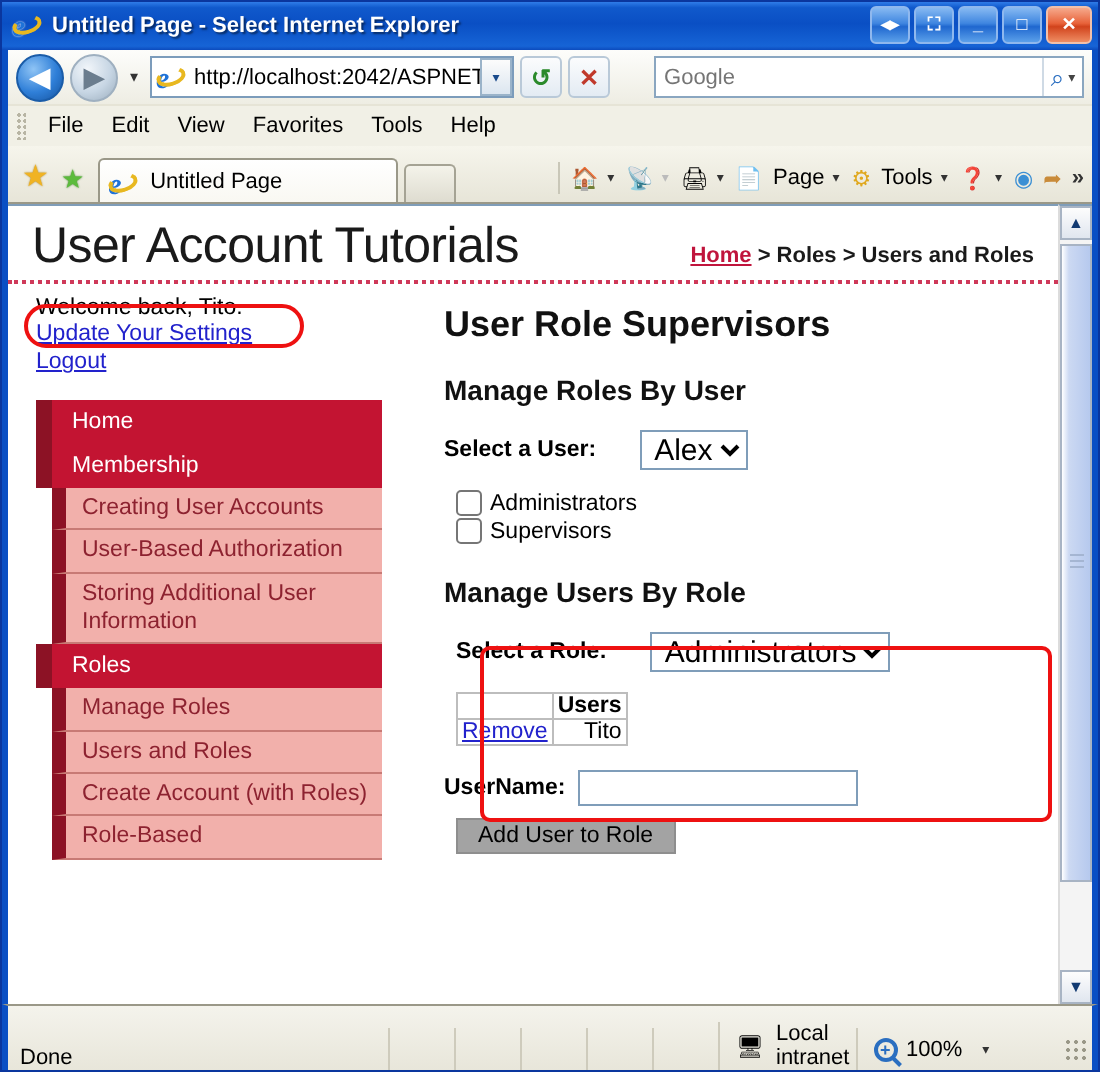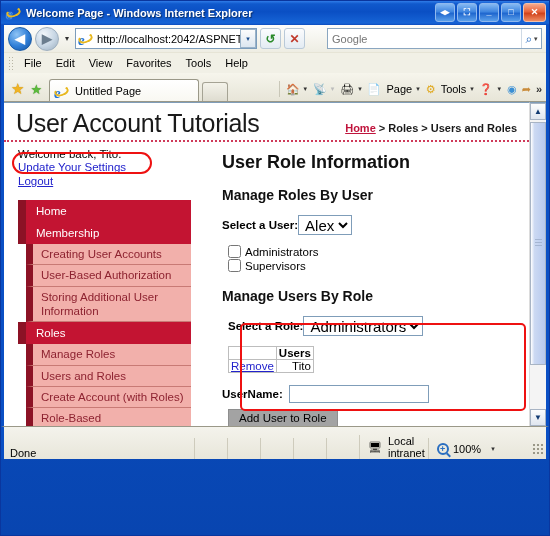--- a/index.html
+++ b/index.html
@@ -208,21 +208,21 @@
     padding-right: 4px;
   }
   .ticon { display:flex; align-items:center; font-size:11px; color:#000; padding: 0 2px;}
   .tarrow { font-size: 7px; color:#333; padding: 0 3px 0 1px;}
   .tsep { width:1px; height:16px; background:#c9c7b8; margin: 0 3px;}
   .chev { font-size: 11px; font-weight: bold; color:#333; margin-left:2px;}
 
   
   #viewport {
     position: relative;
-    height: 324px;
+    height: 400px;
     background: #ffffff;
     border-left: 3px solid #0a4fc4;
     border-right: 3px solid #0a4fc4;
     display: flex;
     overflow: hidden;
   }
   #page {
     flex: 1;
     position: relative;
     overflow: hidden;
@@ -293,21 +293,21 @@
   
   #rightcol { flex: 1; padding: 4px 10px 0 18px; position: relative; }
   #content-title {
     font-size: 18px; font-weight: bold; color:#111;
     margin: 6px 0 14px 0;
   }
   .sec-title {
     font-size: 14px; font-weight: bold; color:#111;
     margin: 0 0 12px 0;
   }
-  .field-row { display:flex; align-items:center; gap: 0; margin-bottom: 10px;}
+  .field-row { display:flex; align-items:center; gap: 22px; margin-bottom: 10px;}
   .field-label { font-size: 11.5px; font-weight: bold; color:#000;}
   select.winsel {
     font-family: "Liberation Sans", sans-serif;
     font-size: 15px;
     height: 20px;
     border: 1px solid #7f9db9;
     background: #fff;
     padding-left: 2px;
   }
   .chk-row { display:flex; align-items:center; gap:4px; margin: 0 0 1px 6px;}
@@ -436,21 +436,21 @@
 </style>
 </head>
 <body>
 
 <div id="window">
 
   <div id="titlebar">
     <span class="ie-logo">
       <span class="ring"></span><span class="eglyph">e</span>
     </span>
-    <span id="title-text">Welcome Page - Windows Internet Explorer</span>
+    <span id="title-text">Untitled Page - Select Internet Explorer</span>
     <div id="titlebuttons">
       <div class="tb-btn">
           <span class="tb-glyph">◂▸</span>
         </div>
       <div class="tb-btn">
           <span class="tb-glyph">⛶</span>
         </div>
       <div class="tb-btn">
           <span class="tb-glyph">_</span>
         </div>
@@ -578,21 +578,21 @@
             <div class="nav-sub">Manage Roles</div>
             <div class="nav-sub">Users and Roles</div>
             <div class="nav-sub">Create Account (with Roles)</div>
             <div class="nav-sub">Role-Based</div>
           </div>
 
           <div class="annot" id="annot-welcome"></div>
         </div>
 
         <div id="rightcol">
-          <div id="content-title">User Role Information</div>
+          <div id="content-title">User Role Supervisors</div>
 
           <div>
             <div class="sec-title">Manage Roles By User</div>
             <div class="field-row">
               <span class="field-label">Select a User:</span>
               <select class="winsel">
                 <option>Alex</option>
               </select>
             </div>
             <div class="chk-row">

